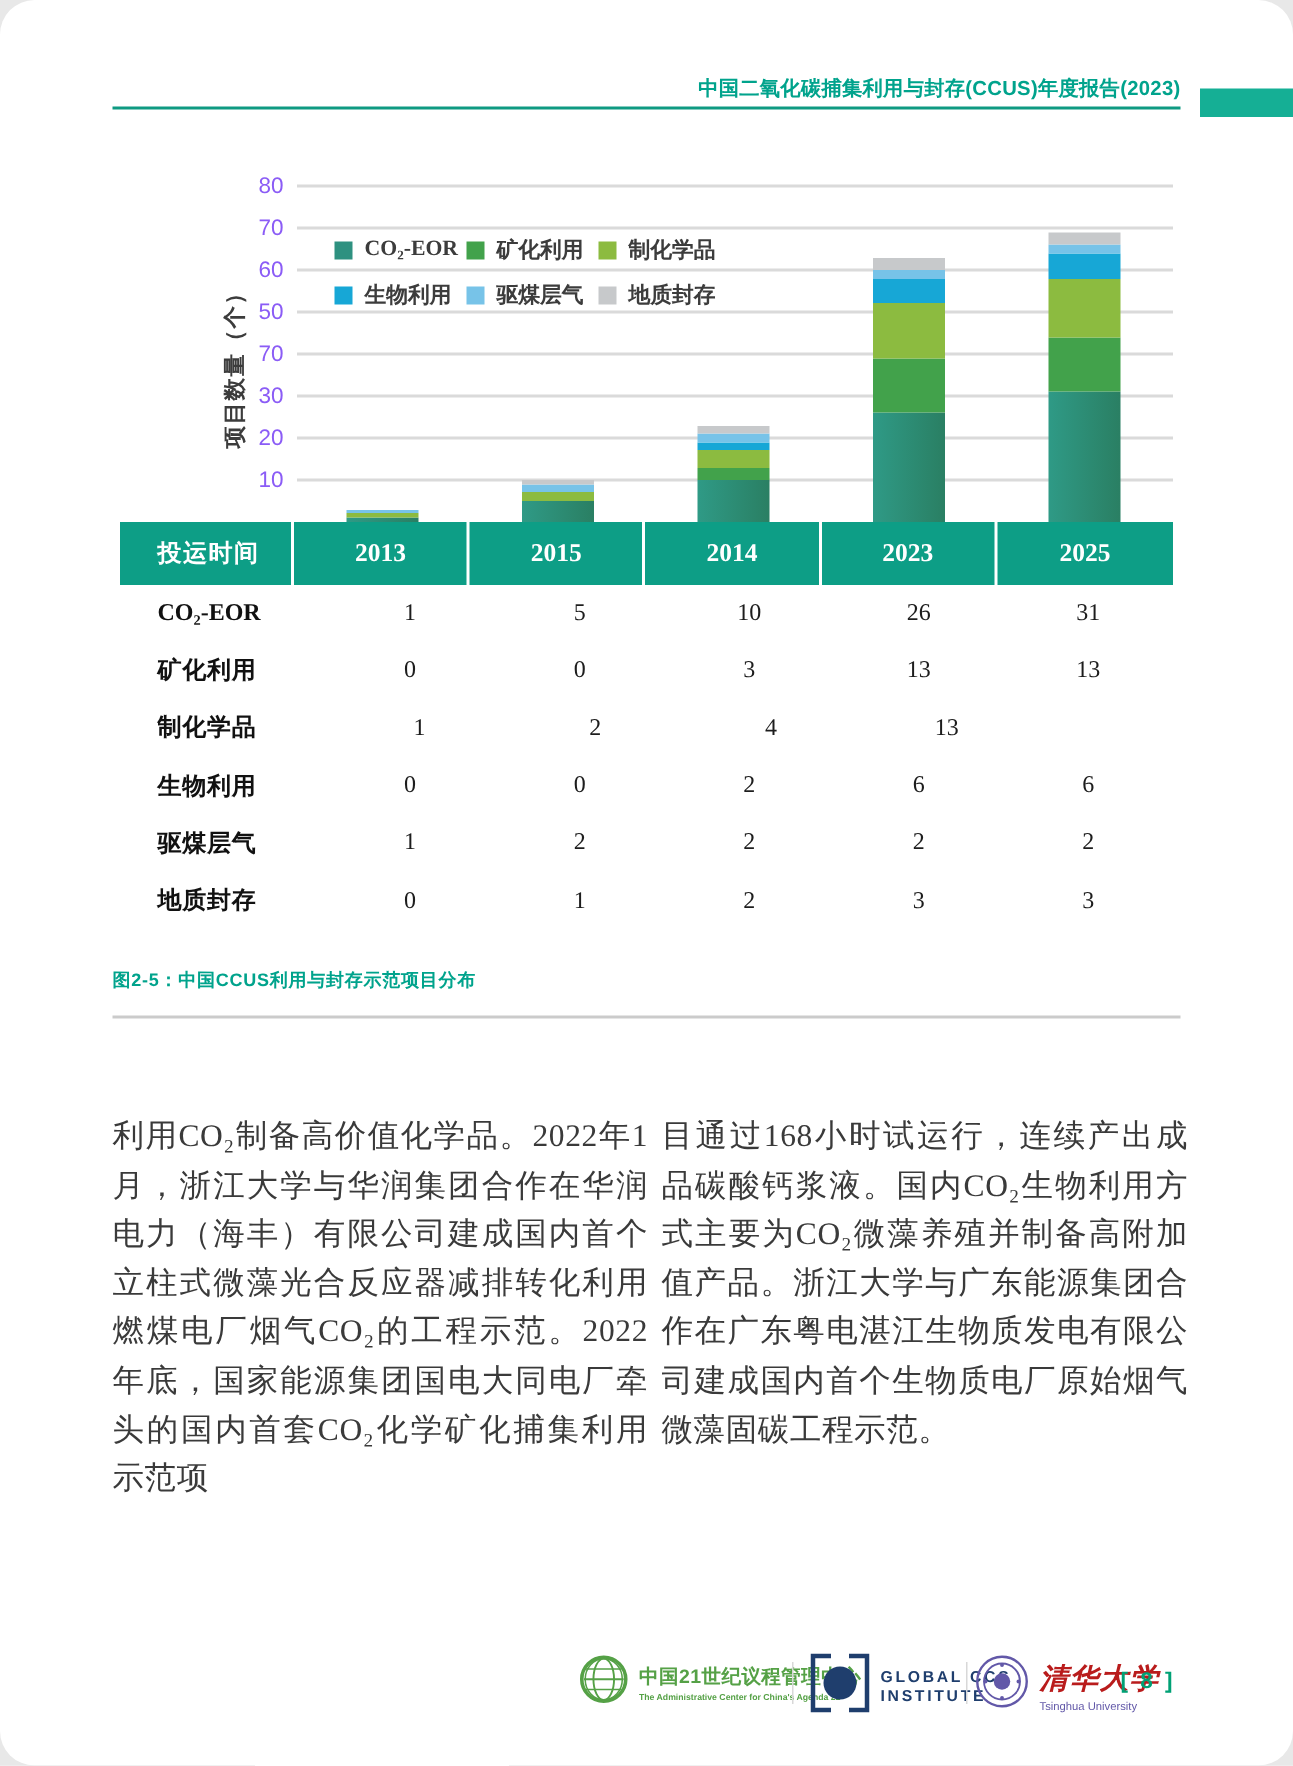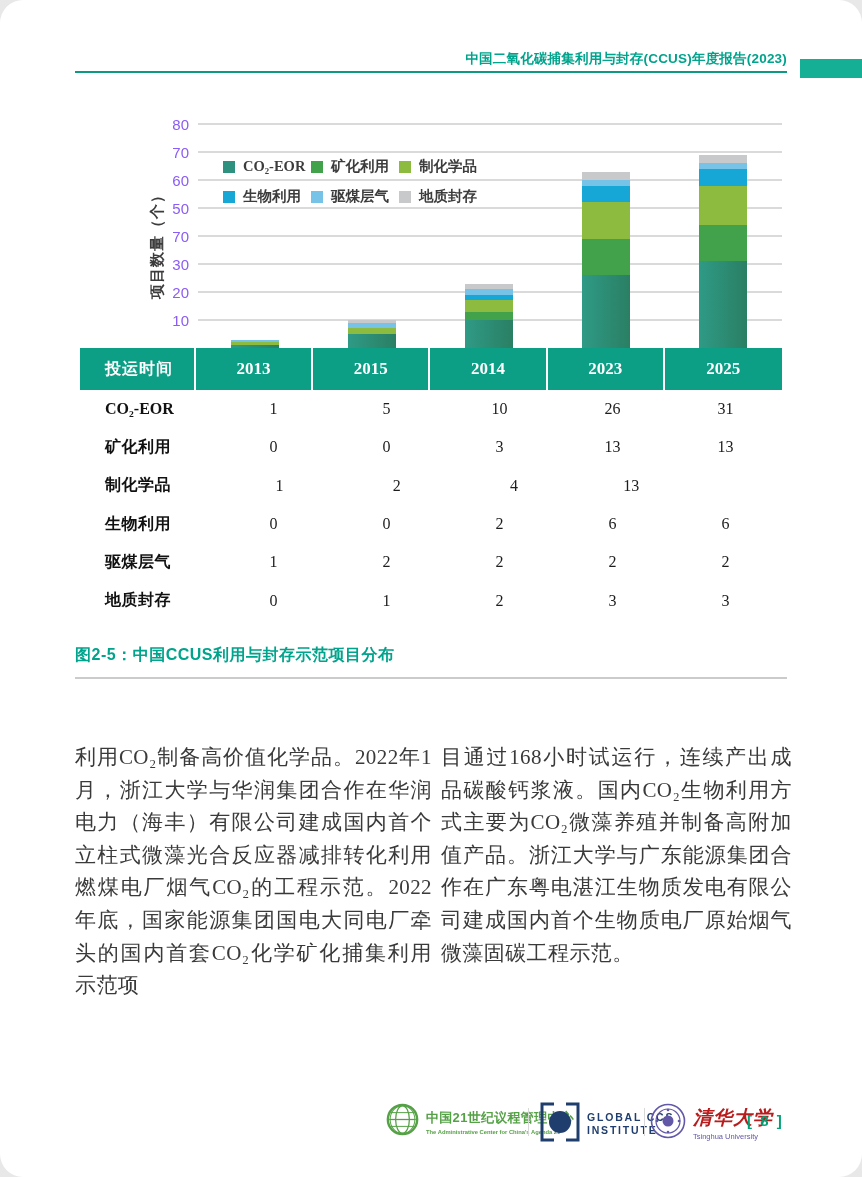--- a/index.html
+++ b/index.html
@@ -60,21 +60,21 @@
   }
   .t-row .rlabel{
     justify-content:flex-start;padding-left:25px;font-weight:bold;
     font-family:"Liberation Sans",sans-serif;letter-spacing:.5px;color:#111;
   }
   .t-row .rlabel.latin-serif{font-family:"Liberation Serif",serif;letter-spacing:0;}
 
   
   .fig-caption{
     position:absolute;left:75px;top:645px;
-    font-size:16px;font-weight:bold;color:#00a38c;letter-spacing:.5px;
+    font-size:12px;font-weight:bold;color:#00a38c;letter-spacing:.5px;
   }
   .caption-divider{position:absolute;left:75px;top:677px;width:712px;height:1.5px;background:#cbcbcb;}
 
   
   .body-col{
     position:absolute;top:741px;
     font-family:"Liberation Serif",serif;font-size:21px;line-height:32.6px;
     color:#3a3a3a;text-align:justify;letter-spacing:.4px;
   }
   .body-col.left{left:75px;width:357px;}

